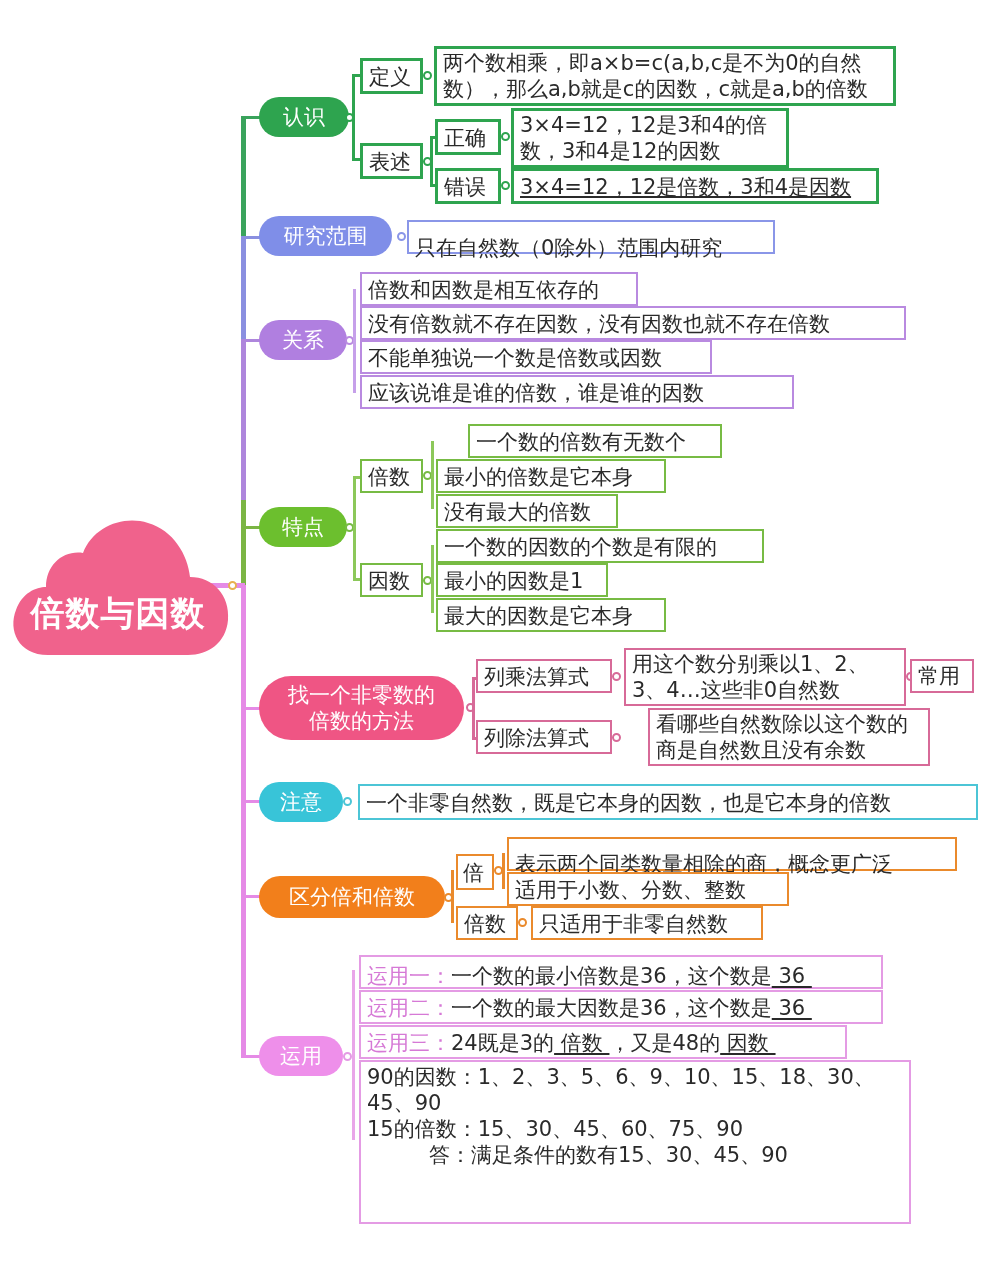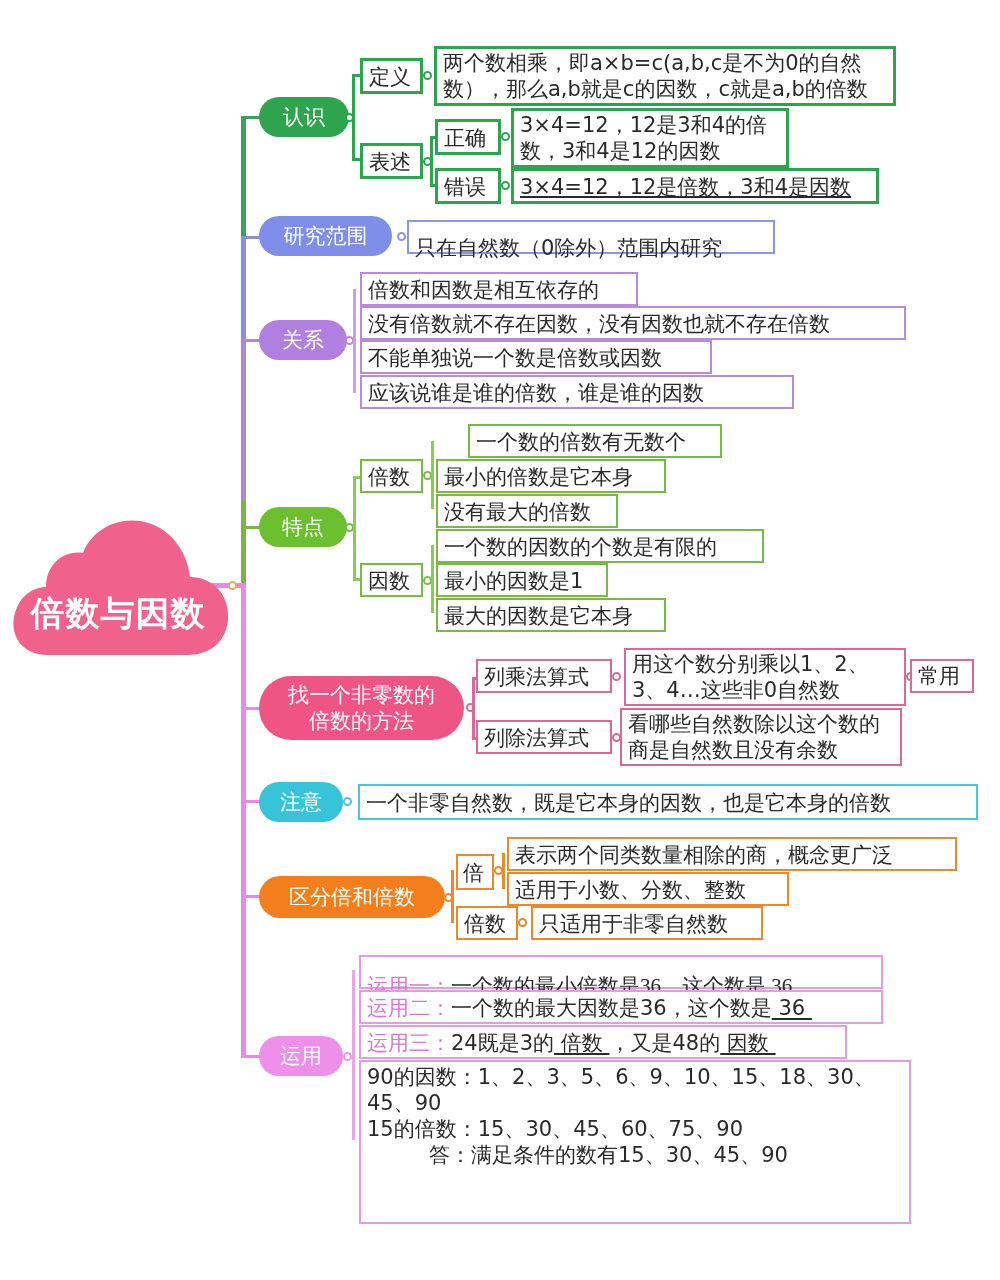--- a/index.html
+++ b/index.html
@@ -114,45 +114,45 @@
 <div class="line" style="left:472px;top:737px;width:6px;height:3px;background:#d76a98;"></div>
 
 <div class="box pink" style="left:476px;top:659px;width:136px;height:34px;border-width:2px;padding-top:3px;">列乘法算式</div>
 <div class="dot pink" style="left:612px;top:672px;"></div>
 <div class="box pink wrap" style="left:624px;top:648px;width:282px;height:58px;border-width:2px;">用这个数分别乘以1、2、3、4…这些非0自然数</div>
 <div class="dot pink" style="left:906px;top:672px;"></div>
 <div class="box pink" style="left:910px;top:659px;width:64px;height:34px;border-width:2px;padding-top:2px;">常用</div>
 
 <div class="box pink" style="left:476px;top:720px;width:136px;height:34px;border-width:2px;padding-top:3px;">列除法算式</div>
 <div class="dot pink" style="left:612px;top:733px;"></div>
-<div class="box pink wrap" style="left:620px;top:708px;width:282px;height:58px;border-width:2px;">看哪些自然数除以这个数的商是自然数且没有余数</div>
+<div class="box pink wrap" style="left:648px;top:708px;width:282px;height:58px;border-width:2px;">看哪些自然数除以这个数的商是自然数且没有余数</div>
 
 <div class="pill" style="left:259px;top:782px;width:84px;height:40px;background:#38c4d8;">注意</div>
 <div class="dot cyan" style="left:343px;top:797px;"></div>
 <div class="box cyan" style="left:358px;top:784px;width:620px;height:36px;border-width:2px;padding-top:4px;">一个非零自然数，既是它本身的因数，也是它本身的倍数</div>
 
 <div class="pill" style="left:259px;top:876px;width:186px;height:42px;background:#f27f1b;">区分倍和倍数</div>
 <div class="dot orange" style="left:444px;top:893px;"></div>
 <div class="line" style="left:451px;top:870px;width:3px;height:53px;background:#ea8a2c;"></div>
 
 <div class="box orange" style="left:456px;top:854px;width:38px;height:36px;border-width:2px;padding-top:4px;padding-left:5px;">倍</div>
 <div class="dot orange" style="left:494px;top:866px;"></div>
 <div class="line" style="left:502px;top:853px;width:3px;height:36px;background:#ea8a2c;"></div>
-<div class="box orange" style="left:507px;top:837px;width:450px;height:34px;border-width:2px;padding-top:3px;">表示两个同类数量相除的商，概念更广泛</div>
+<div class="box orange" style="left:507px;top:837px;width:450px;height:34px;border-width:2px;padding-top:12px;">表示两个同类数量相除的商，概念更广泛</div>
 <div class="box orange" style="left:507px;top:872px;width:282px;height:34px;border-width:2px;padding-top:3px;">适用于小数、分数、整数</div>
 
 <div class="box orange" style="left:456px;top:906px;width:62px;height:34px;border-width:2px;padding-top:3px;">倍数</div>
 <div class="dot orange" style="left:518px;top:918px;"></div>
 <div class="box orange" style="left:531px;top:906px;width:232px;height:34px;border-width:2px;padding-top:3px;">只适用于非零自然数</div>
 
 <div class="pill" style="left:259px;top:1036px;width:84px;height:40px;background:#ee8fea;">运用</div>
 <div class="dot mag" style="left:343px;top:1052px;"></div>
 <div class="line" style="left:352px;top:970px;width:3px;height:170px;background:#e9a6e9;"></div>
 
-<div class="box mag" style="left:359px;top:955px;width:524px;height:34px;border-width:2px;padding-top:16px;font-family:Liberation Serif, serif;">
+<div class="box mag" style="left:359px;top:955px;width:524px;height:34px;border-width:2px;padding-top:6px;">
   <span class="hl">运用一：</span><span>一个数的最小倍数是36，这个数是</span><span class="u" style="white-space:pre;"> 36 </span>
 </div>
 <div class="box mag" style="left:359px;top:990px;width:524px;height:34px;border-width:2px;padding-top:3px;">
   <span class="hl">运用二：</span><span>一个数的最大因数是36，这个数是</span><span class="u" style="white-space:pre;"> 36 </span>
 </div>
 <div class="box mag" style="left:359px;top:1025px;width:488px;height:34px;border-width:2px;padding-top:3px;">
   <span class="hl">运用三：</span><span>24既是3的</span><span class="u" style="white-space:pre;"> 倍数 </span><span>，又是48的</span><span class="u" style="white-space:pre;"> 因数 </span>
 </div>
 <div class="box mag wrap" style="left:359px;top:1060px;width:552px;height:164px;border-width:2px;padding:2px 6px;">
   <div>90的因数：1、2、3、5、6、9、10、15、18、30、45、90</div>

